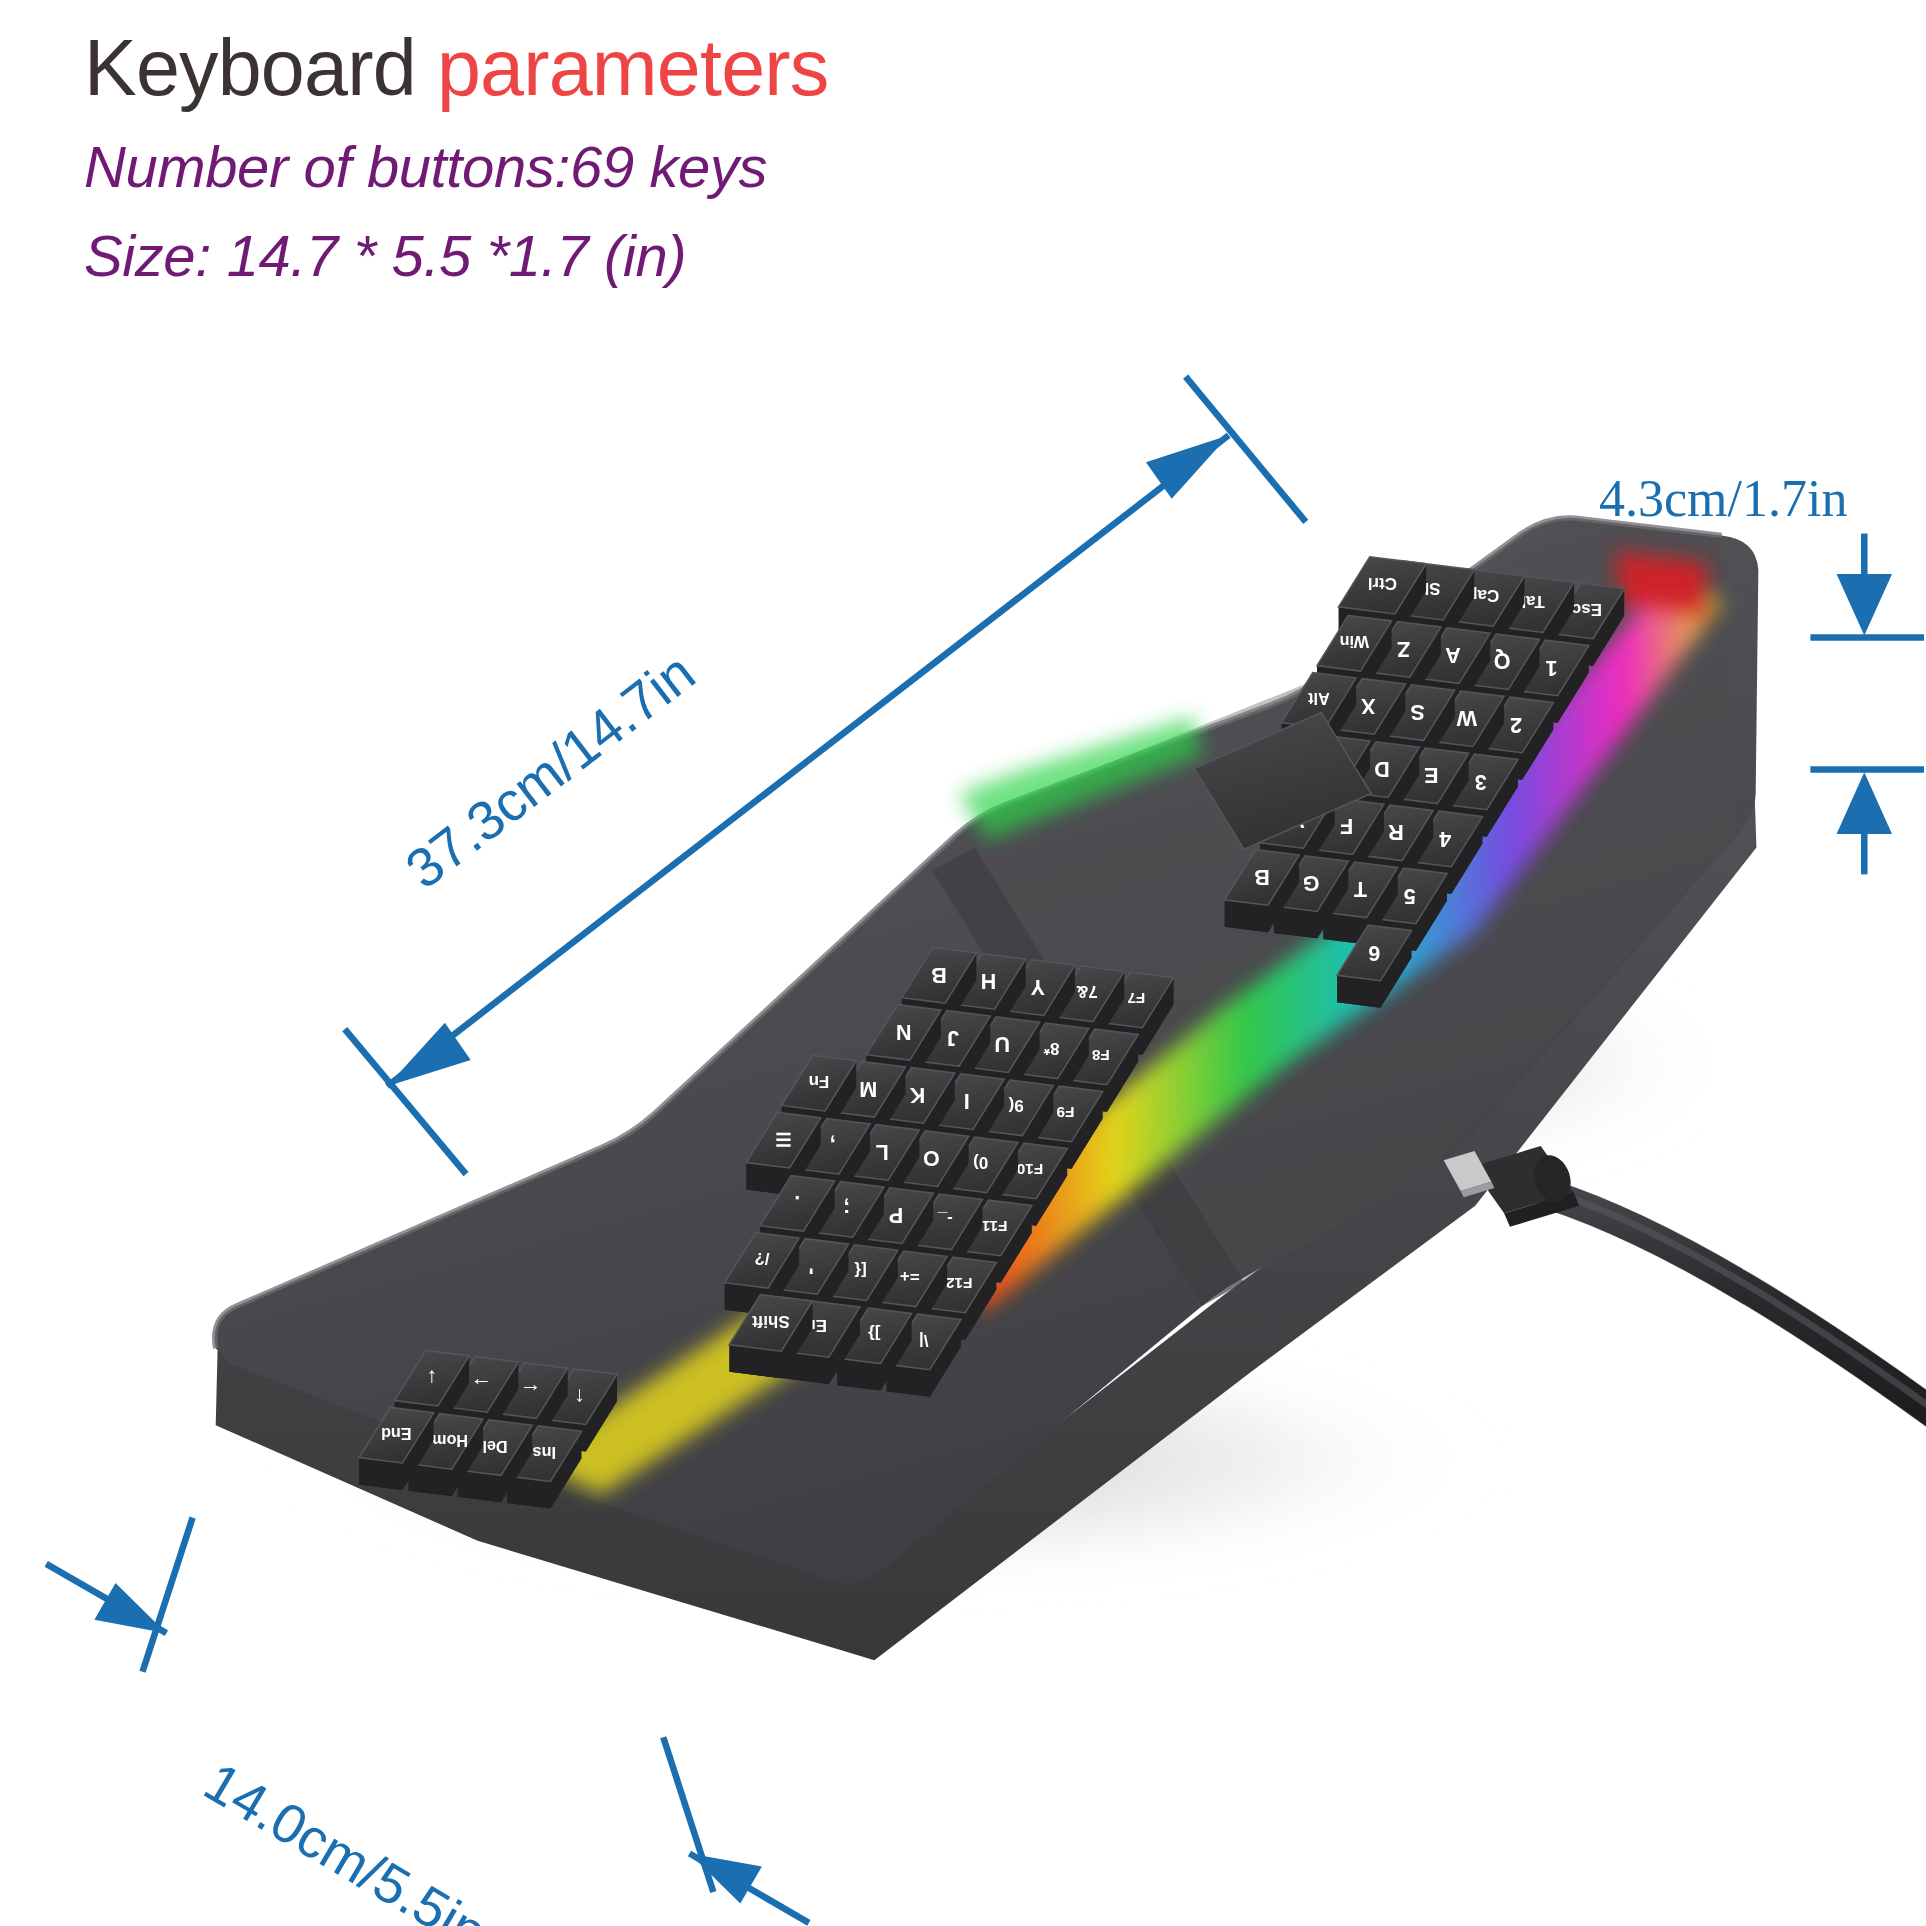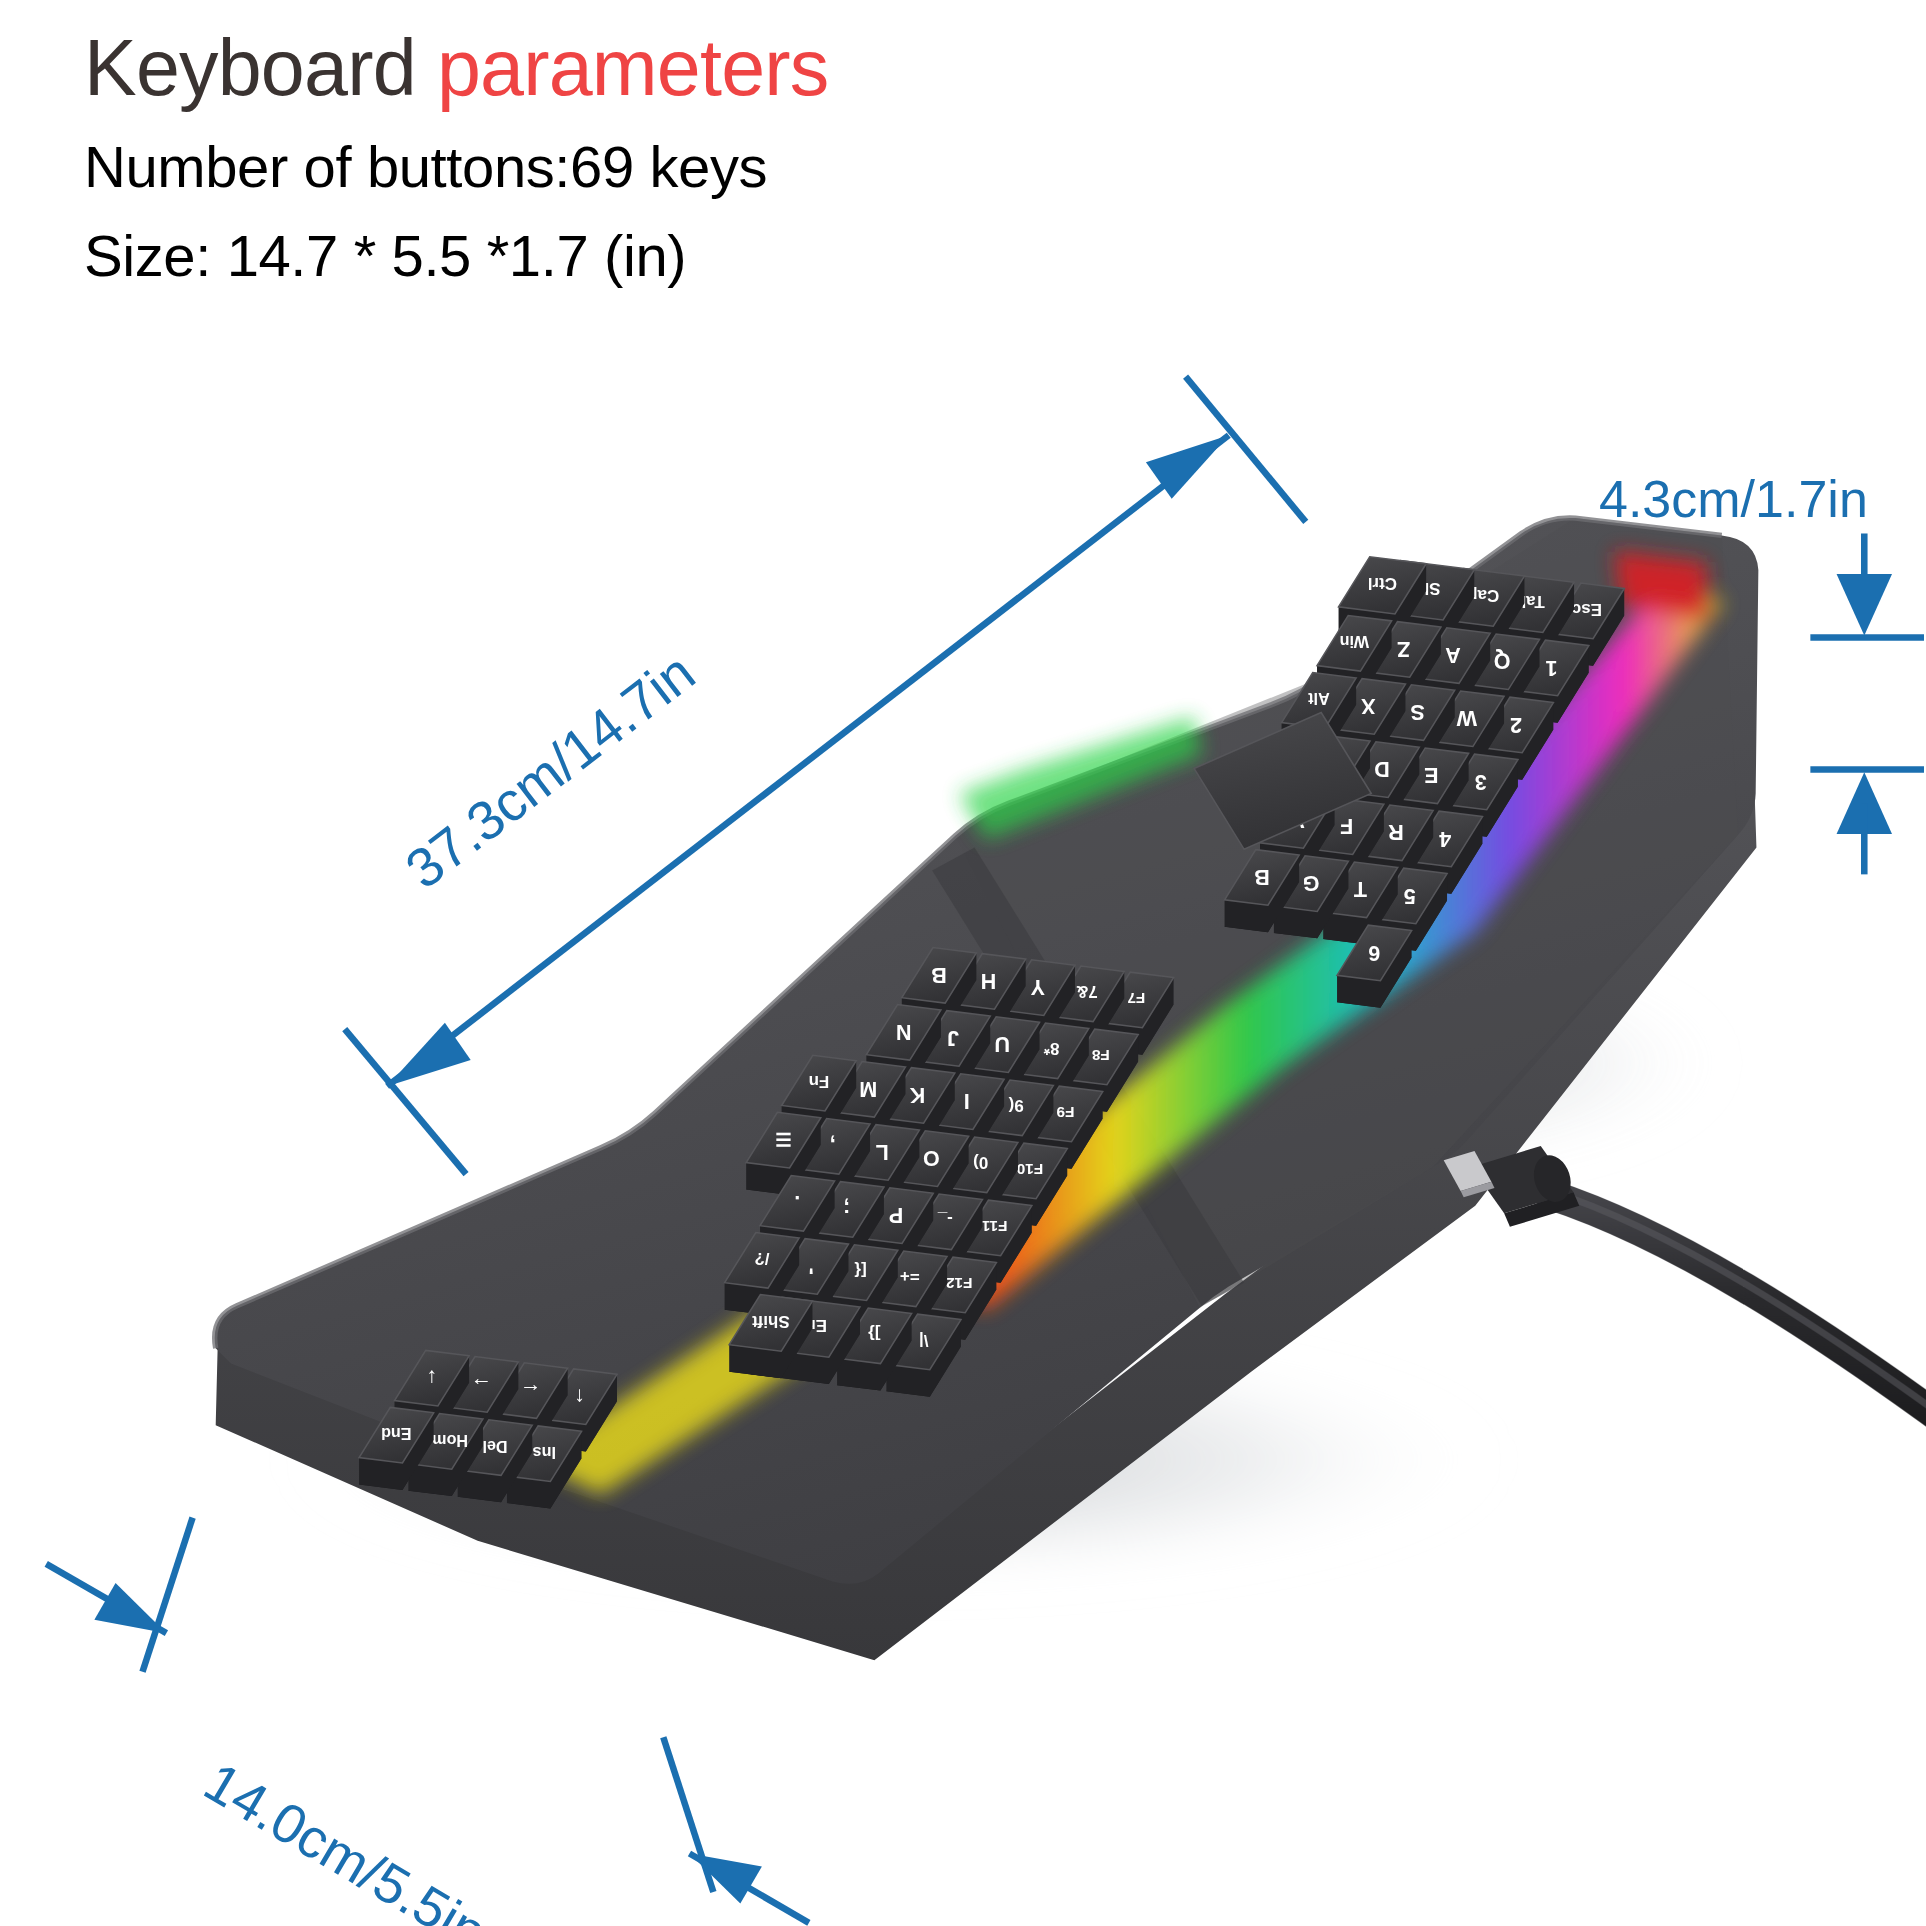--- a/index.html
+++ b/index.html
@@ -12,21 +12,21 @@
   }
   
   #heading{position:absolute;left:84px;top:28px;width:1310px;}
   #title{
     font-size:79px;line-height:1.0;font-weight:400;
     color:#3a3331;white-space:nowrap;letter-spacing:-0.8px;
   }
   #title .accent{color:#ef4444;}
   .subline{
     font-size:58px;line-height:1.30;font-weight:400;
-    color:#000000;white-space:nowrap;letter-spacing:-0.4px;
+    color:#701a75;white-space:nowrap;letter-spacing:-0.4px;font-style:italic;
   }
   #sub1{margin-top:21.6px;}
   #sub2{margin-top:14px;}
 
   
   .dim-label{
     position:absolute;
     color:#1b6fb0;
     font-size:51px;
     font-weight:400;
@@ -35,20 +35,21 @@
   }
   #dim-diagonal{
     left:413px;top:844px;
     transform:rotate(-37.5deg);
     transform-origin:0 50%;
     font-size:55px;
   }
   #dim-height{
     left:1599px;top:469px;
     font-size:52px;
+    font-family:Liberation Serif, serif;
   }
   #dim-width{
     left:210px;top:1745px;
     transform:rotate(30.5deg);
     transform-origin:0 50%;
     font-size:55px;
   }
 
   
   svg.layer{position:absolute;left:0;top:0;width:1981px;height:1981px;overflow:visible;}

